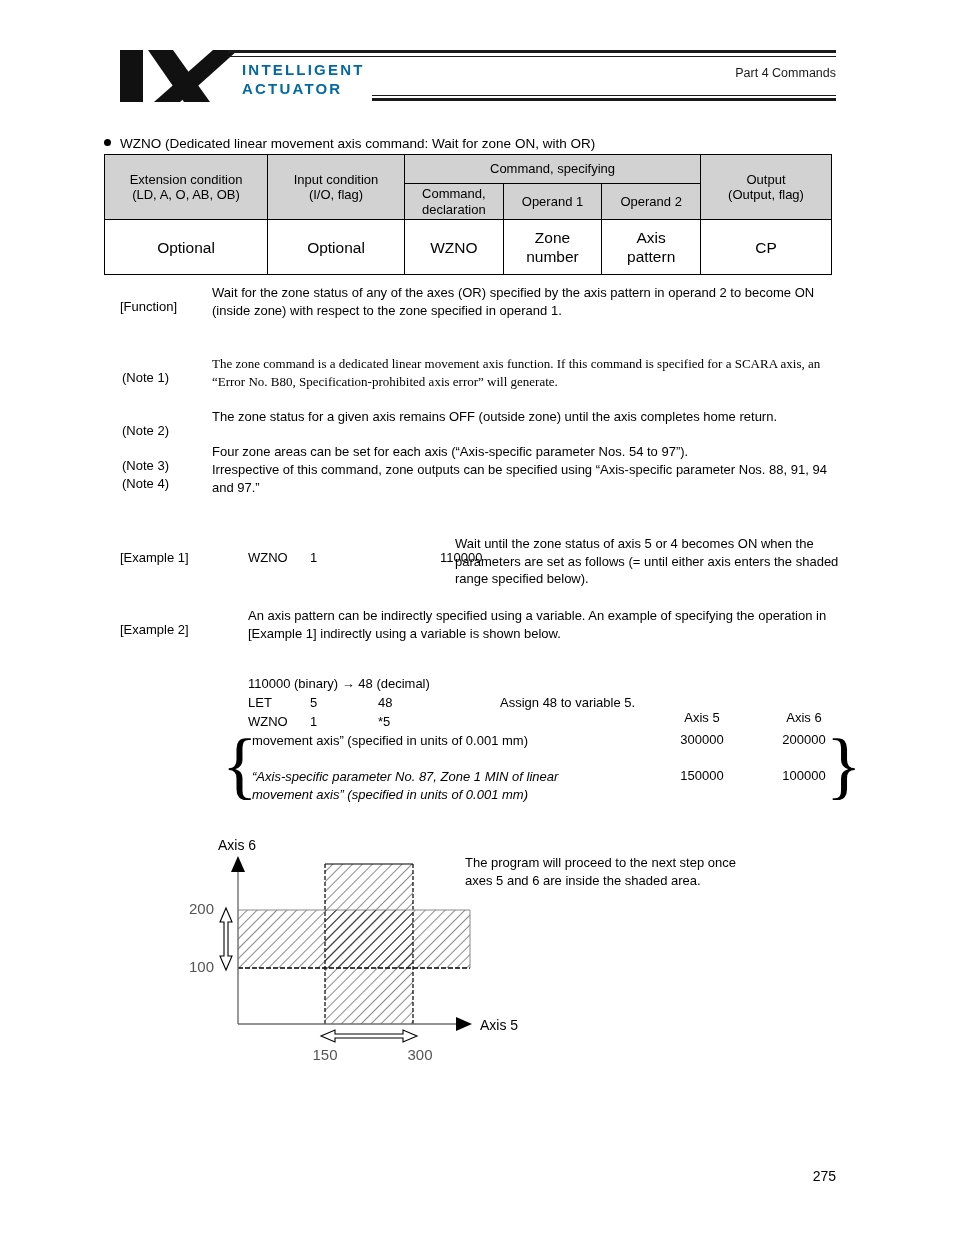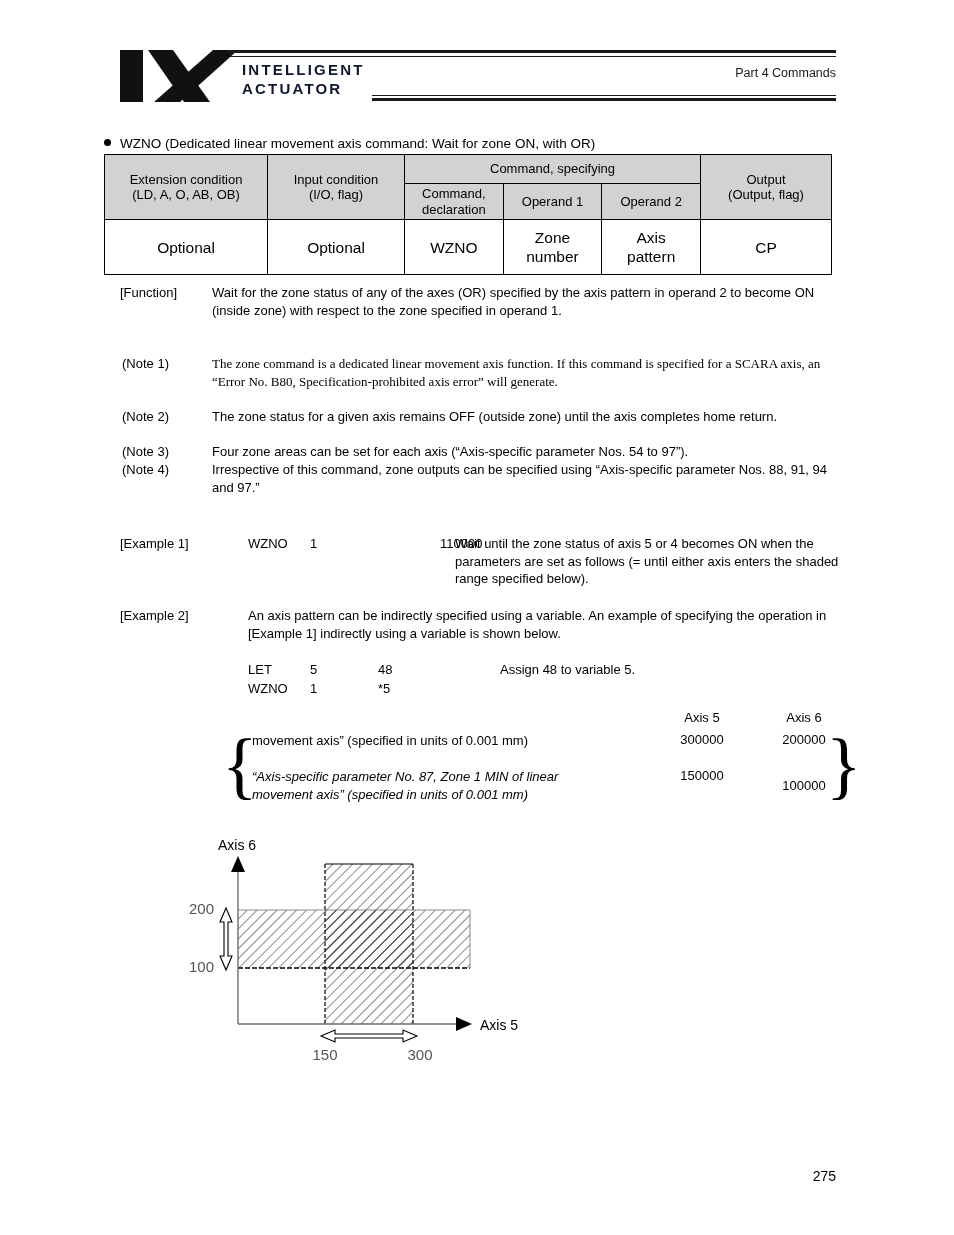--- a/index.html
+++ b/index.html
@@ -29,21 +29,21 @@
     width: 270px; height: 56px;
   }
   #logo-ix {
     position: absolute;
     left: 0; top: 0;
     width: 130px; height: 56px;
   }
   #logo-words {
     position: absolute;
     left: 124px; top: 12px;
-    color: #0f172a;
+    color: #0369a1;
     font-weight: bold;
     font-size: 15px;
     letter-spacing: 2.2px;
     line-height: 19px;
     font-family: "Liberation Sans", sans-serif;
   }
   .rule {
     position: absolute;
     background: #1a1a1a;
   }
@@ -111,20 +111,21 @@
   .blk {
     position: absolute;
     font-size: 13px;
     line-height: 17.5px;
   }
   .lbl {
     position: absolute;
     font-size: 13px;
     line-height: 17.5px;
     white-space: nowrap;
+    margin-top: 14px;
   }
 
   #fn-label   { left: 120px; top: 284px; }
   #fn-text    { left: 212px; top: 284px; width: 630px; }
 
   #n1-label   { left: 122px; top: 355px; }
   #n1-text    { left: 212px; top: 355px; width: 636px; font-family: Liberation Serif, serif; }
   #n2-label   { left: 122px; top: 408px; }
   #n2-text    { left: 212px; top: 408px; width: 636px; }
   #n3-label   { left: 122px; top: 443px; }
@@ -170,21 +171,21 @@
   #pl-row-2 { top: 58px; font-style: italic; }
   .pv {
     position: absolute;
     font-size: 13px;
     width: 60px;
     text-align: center;
   }
   #pv-86-a5 { left: 450px; top: 22px; }
   #pv-86-a6 { left: 552px; top: 22px; }
   #pv-87-a5 { left: 450px; top: 58px; }
-  #pv-87-a6 { left: 552px; top: 68px; text-align: center; }
+  #pv-87-a6 { left: 552px; top: 58px; text-align: center; }
 
   .brace {
     position: absolute;
     font-size: 74px;
     line-height: 74px;
     font-family: "Liberation Serif", serif;
     font-weight: 300;
     color: #000;
   }
   #brace-left  { left: 0px;   top: 18px; }
@@ -298,20 +299,21 @@
 <div class="lbl" id="n4-label">(Note 4)</div>
 <div class="blk" id="n4-text">Irrespective of this command, zone outputs can be specified using “Axis-specific parameter Nos. 88, 91, 94 and 97.”</div>
 
 <div class="lbl" id="ex1-label">[Example 1]</div>
 <div class="lbl" id="ex1-code"><span class="c1">WZNO</span><span class="c2">1</span><span>110000</span></div>
 <div class="blk" id="ex1-text">Wait until the zone status of axis 5 or 4 becomes ON when the parameters are set as follows (= until either axis enters the shaded range specified below).</div>
 
 <div class="lbl" id="ex2-label">[Example 2]</div>
 <div class="blk" id="ex2-text">An axis pattern can be indirectly specified using a variable. An example of specifying the operation in [Example 1] indirectly using a variable is shown below.</div>
 <div class="lbl" id="ex2-code">
+  <div>110000 (binary) → 48 (decimal)</div>
   <div><span class="k1">LET</span><span class="k2">5</span><span class="k3">48</span><span>Assign 48 to variable 5.</span></div>
   <div><span class="k1">WZNO</span><span class="k2">1</span><span class="k3">*5</span></div>
 </div>
 
 <div id="param-block">
   <div class="brace" id="brace-left">{</div>
   <div class="brace" id="brace-right">}</div>
 
   <div id="axis-head">
     <div class="a5">Axis 5</div>
@@ -375,15 +377,19 @@
 
     <text x="34" y="76" font-family="Liberation Sans, sans-serif" font-size="15" fill="#555" text-anchor="end">200</text>
     <text x="34" y="134" font-family="Liberation Sans, sans-serif" font-size="15" fill="#555" text-anchor="end">100</text>
     <text x="145" y="222" font-family="Liberation Sans, sans-serif" font-size="15" fill="#555" text-anchor="middle">150</text>
     <text x="240" y="222" font-family="Liberation Sans, sans-serif" font-size="15" fill="#555" text-anchor="middle">300</text>
 
     <text x="38" y="12" font-family="Liberation Sans, sans-serif" font-size="14" fill="#000">Axis 6</text>
     <text x="300" y="192" font-family="Liberation Sans, sans-serif" font-size="14" fill="#000">Axis 5</text>
   </svg>
 
+  <div id="diag-note">
+    <div>The program will proceed to the next step once</div>
+    <div>axes 5 and 6 are inside the shaded area.</div>
+  </div>
 </div>
 
 <div id="page-number">275</div>
 
 </body></html>

